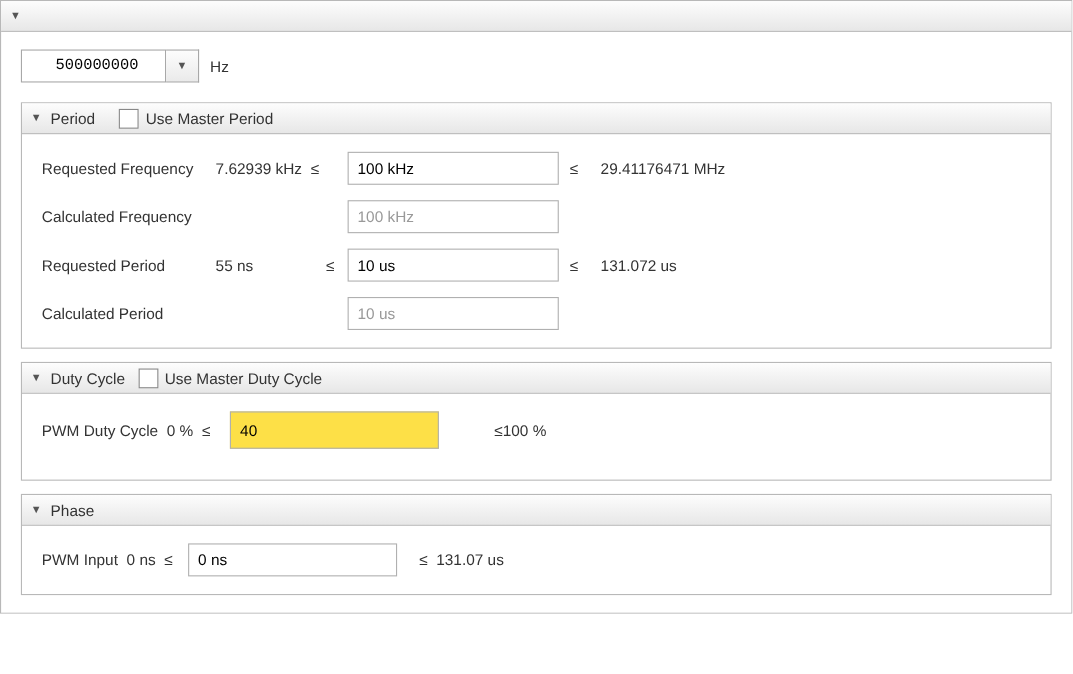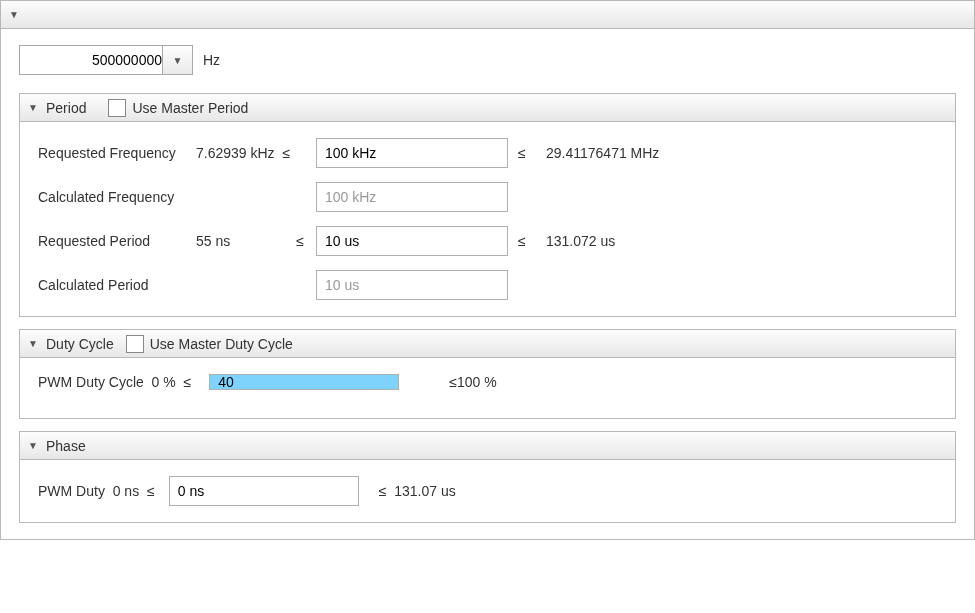--- a/index.html
+++ b/index.html
@@ -94,25 +94,25 @@
     .clock-label {
       margin-right: 8px;
     }
     .clock-row {
       display: flex;
       align-items: center;
       gap: 0;
       margin-bottom: 18px;
     }
     .clock-input {
-      width: 144px;
+      width: 132px;
       height: 30px;
       border: 1px solid #a8a8a8;
-      padding: 3px 0;
-      font-family: Liberation Sans, sans-serif;
+      padding: 3px 24px;
+      font-family: Liberation Mono, monospace;
       font-size: 14px;
       text-align: right;
       background: #fff;
     }
     .dropdown-btn {
       width: 30px;
       height: 30px;
       border: 1px solid #a8a8a8;
       border-left: none;
       background: linear-gradient(to bottom, #fdfdfd 0%, #eaeaea 100%);
@@ -138,26 +138,26 @@
     }
     .checkbox-wrap {
       display: flex;
       align-items: center;
       margin-left: 14px;
       text-align: right;
     }
     .inline-le { display:inline; }
     .duty-input {
       width: 190px;
-      height: 16px;
+      height: 34px;
       border: 1px solid #b0b0b0;
       padding: 3px 8px;
       font-family: inherit;
       font-size: 14px;
-      background: #7dd3fc;
+      background: #fde047;
     }
     .phase-input {
       width: 190px;
       height: 30px;
       border: 1px solid #b0b0b0;
       padding: 3px 8px;
       font-family: inherit;
       font-size: 14px;
       background: #fff;
     }
@@ -260,21 +260,21 @@
     </div>
 
     <div class="sub-panel">
       <div class="panel-header">
         <span class="collapse-arrow">▼</span>
         <span class="title">Phase</span>
       </div>
       <div class="panel-body">
         <div class="row" style="margin-bottom:0;">
           <span>
-            <span>PWM Duty</span>&nbsp;
+            <span>PWM Input</span>&nbsp;
             <span>0 ns</span>
             <span style="margin-left:4px;">≤</span>
           </span>
           <input type="text" class="phase-input" style="margin-left: 4px;" value="0 ns">
           <span style="margin-left:10px;">
             <span>≤</span>&nbsp;&nbsp;<span>131.07 us</span>
           </span>
         </div>
       </div>
     </div>

